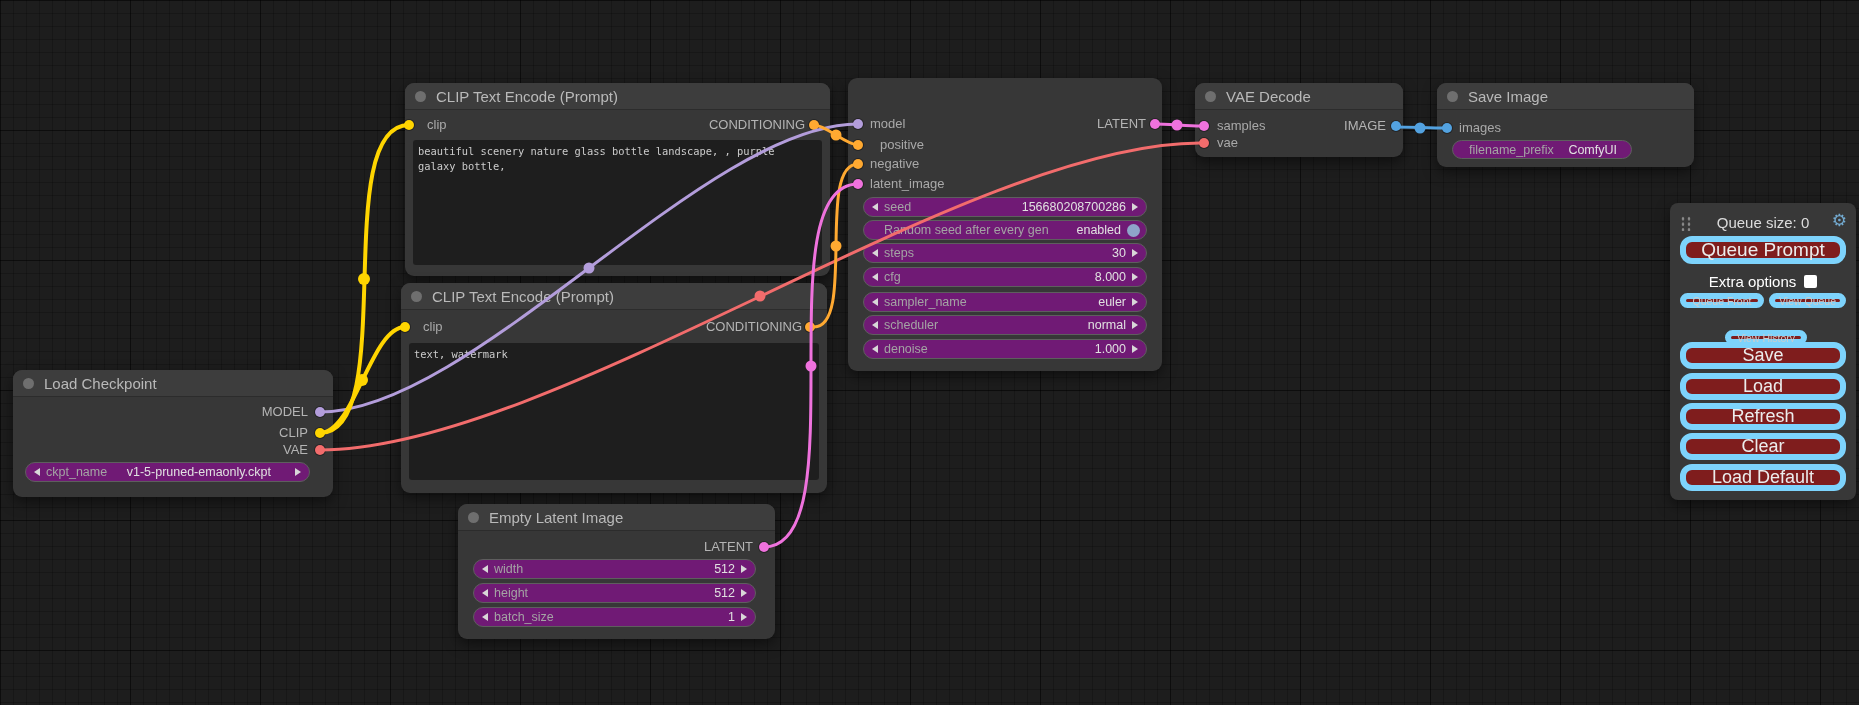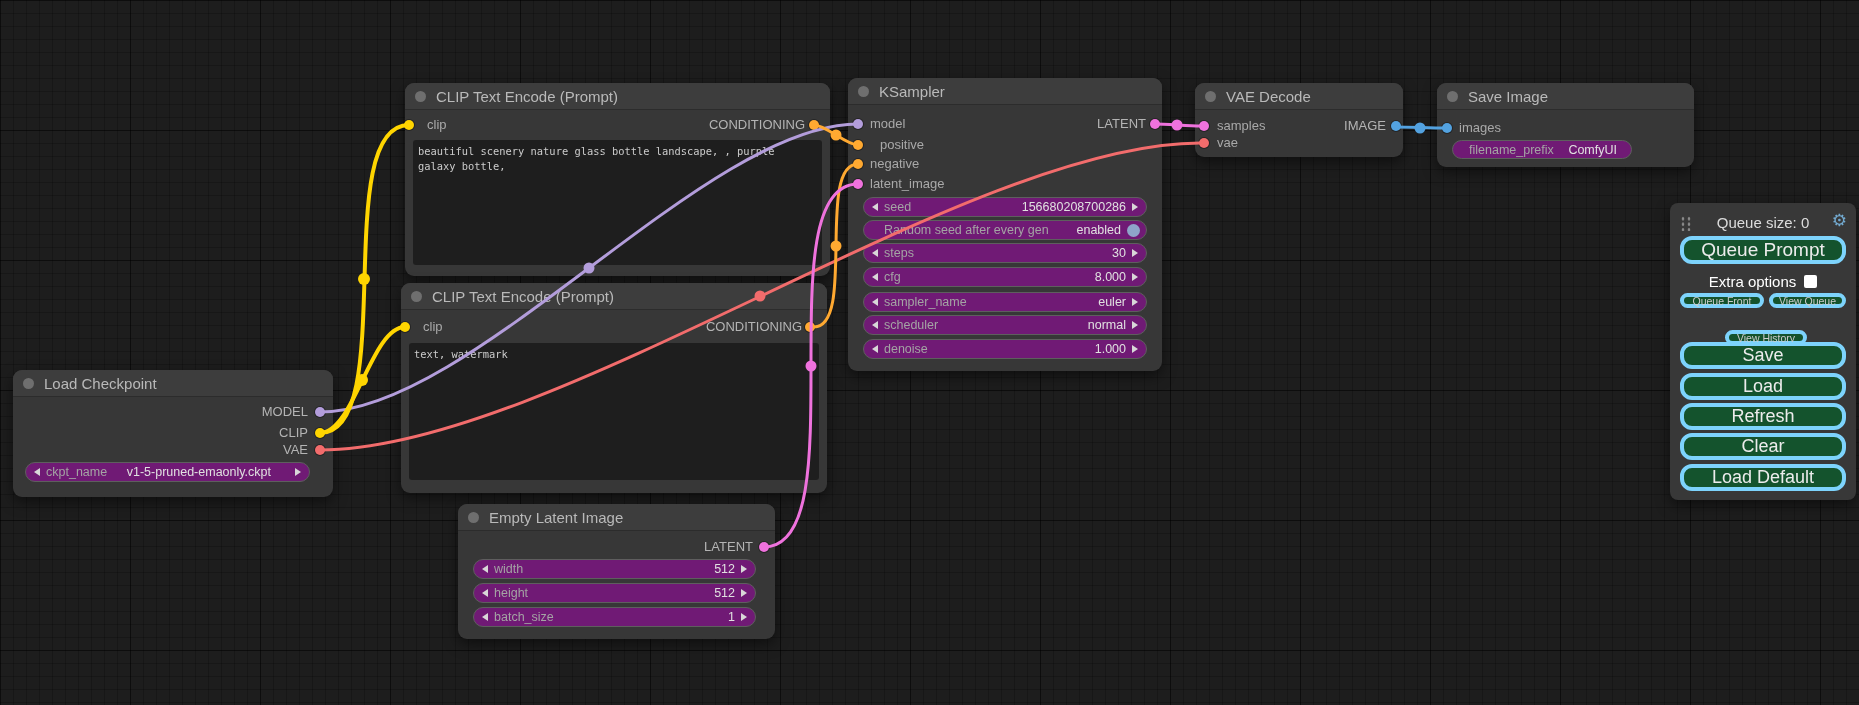--- a/index.html
+++ b/index.html
@@ -51,21 +51,21 @@
     background:#383838;border-radius:8px;box-shadow:0 5px 14px rgba(0,0,0,0.5);
   }
   .qhandle{
     position:absolute;left:10px;top:13px;width:11px;height:15px;
     background-image:radial-gradient(circle,#8a8a8a 1.4px,transparent 1.6px);
     background-size:6px 5.5px;background-position:0 0;
   }
   .qsize{position:absolute;left:0;right:0;top:11px;text-align:center;font-size:15px;color:#dcdcdc;}
   .qgear{position:absolute;right:9px;top:9px;font-size:17px;color:#72a9cf;line-height:18px;}
   .qbtn{
-    position:absolute;background:#14532d;border:4px solid #7dd3fc;border-radius:12px;
+    position:absolute;background:#7f1d1d;border:6px solid #7dd3fc;border-radius:12px;
     color:#ececec;display:flex;align-items:center;justify-content:center;
     box-sizing:border-box;white-space:nowrap;
   }
   .qbtn.big{left:10px;width:166px;height:28px;font-size:18px;}
   .qbtn.sm{height:15px;font-size:10.5px;border-radius:8px;color:#cccccc;}
   .extra{position:absolute;left:0;right:0;top:71px;height:15px;display:flex;align-items:center;justify-content:center;font-size:15px;color:#ffffff;}
   .chk{width:13px;height:13px;background:#ffffff;border-radius:2px;margin-left:8px;}
 </style>
 </head>
 <body>
@@ -136,24 +136,20 @@
     </div>
     <div class="widget" style="left:15px;top:103px;width:283px;">
       <span class="arr l"></span>
       <span class="wlabel">batch_size</span>
       <span class="wvalue">1</span>
       <span class="arr r"></span>
     </div>
   </div>
 
   <div class="node" style="left:848px;top:78px;width:314px;height:293px;">
-    <div class="ntitle">
-      <span class="tdot"></span>
-      <span class="ttext">KSampler</span>
-    </div>
     <div class="slot in" style="top:37px;">model</div>
     <div class="slot in" style="top:58px;margin-left:10px;">positive</div>
     <div class="slot in" style="top:77px;">negative</div>
     <div class="slot in" style="top:97px;">latent_image</div>
     <span class="port" style="left:5px;top:41px;background:#b39ddb;"></span>
     <span class="port" style="left:5px;top:62px;background:#ffa931;"></span>
     <span class="port" style="left:5px;top:81px;background:#ffa931;"></span>
     <span class="port" style="left:5px;top:101px;background:#ef72dd;"></span>
     <div class="slot out" style="top:37px;right:16px;">LATENT</div>
     <span class="port" style="right:2px;top:41px;background:#ef72dd;"></span>

